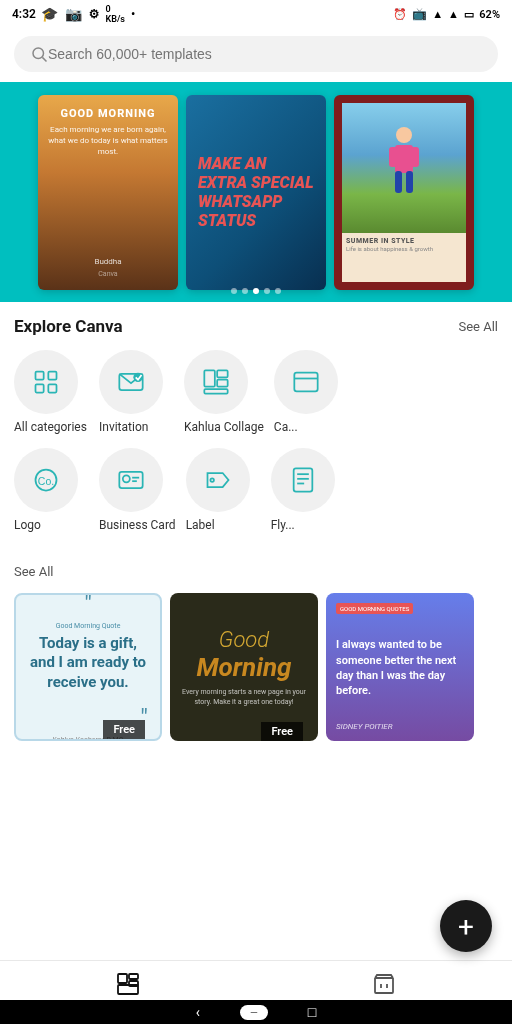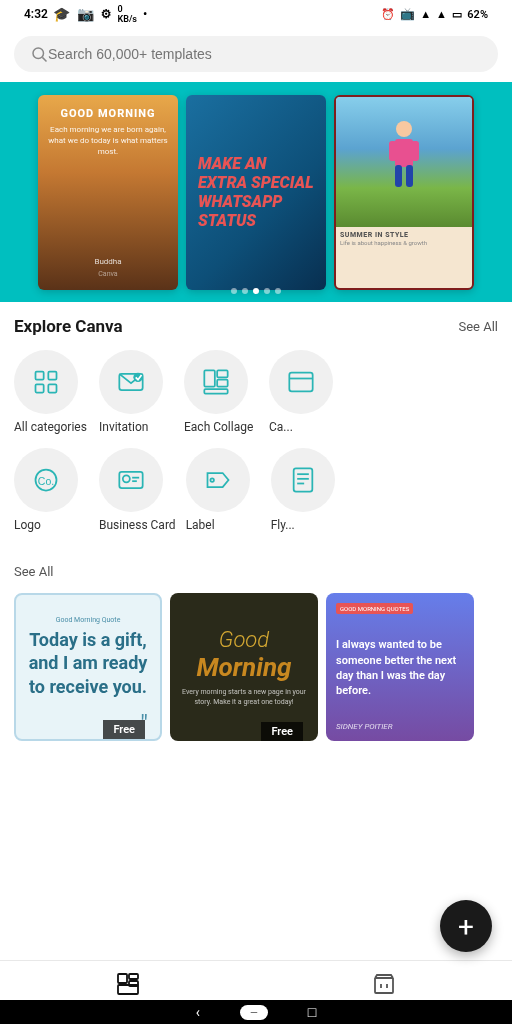--- a/index.html
+++ b/index.html
@@ -6,21 +6,21 @@
     * { margin: 0; padding: 0; box-sizing: border-box; }
     body { width: 512px; min-height: 1024px; font-family: 'Roboto', Arial, sans-serif; background: #fff; overflow-x: hidden; }
 
     
     .status-bar {
       background: #fff;
       height: 28px;
       display: flex;
       align-items: center;
       justify-content: space-between;
-      padding: 0 24px;
+      padding: 0 12px;
       font-size: 12px;
       font-weight: 600;
     }
     .status-left { display: flex; align-items: center; gap: 6px; }
     .status-right { display: flex; align-items: center; gap: 5px; font-size: 11px; }
 
     
     .search-container {
       padding: 8px 14px 10px;
       background: #fff;
@@ -102,21 +102,21 @@
       font-style: italic;
       line-height: 1.2;
       text-align: left;
     }
     .banner-card-3 {
       width: 140px;
       height: 195px;
       background: #f5e6d0;
       display: flex;
       flex-direction: column;
-      border: 2px solid #7f1d1d;
+      border: 8px solid #7f1d1d;
       position: relative;
     }
     .banner-card-3 .person-img {
       width: 100%;
       height: 130px;
       background: linear-gradient(180deg, #87ceeb 0%, #5ba3d0 40%, #7ab648 70%, #5a8a30 100%);
       display: flex;
       align-items: center;
       justify-content: center;
     }
@@ -204,21 +204,21 @@
       display: flex;
       flex-direction: column;
       align-items: center;
       justify-content: center;
       padding: 12px;
       text-align: center;
       border: 2px solid #b8d8e8;
     }
     .gm-card-1 .quote-icon { font-size: 24px; color: #4a8fa8; margin-bottom: 4px; }
     .gm-card-1 .gm-title { font-size: 7px; color: #4a8fa8; margin-bottom: 4px; }
-    .gm-card-1 .main-quote { font-size: 18px; font-weight: 700; color: #2a6f88; line-height: 1.3; margin-bottom: 12px; }
+    .gm-card-1 .main-quote { font-size: 15px; font-weight: 700; color: #2a6f88; line-height: 1.3; margin-bottom: 12px; }
     .gm-card-1 .author { font-size: 7px; color: #888; }
     .gm-card-2 {
       background: #2a2a1a;
       display: flex;
       flex-direction: column;
       align-items: center;
       justify-content: center;
       padding: 12px;
       text-align: center;
     }
@@ -417,21 +417,21 @@
 
     <div class="category-item">
       <div class="category-icon">
         <svg viewBox="0 0 24 24" fill="none" stroke="#2ab5b5" stroke-width="1.5">
           <rect x="2" y="2" width="9" height="14" rx="1"></rect>
           <rect x="13" y="2" width="9" height="6" rx="1"></rect>
           <rect x="13" y="10" width="9" height="6" rx="1"></rect>
           <rect x="2" y="18" width="20" height="4" rx="1"></rect>
         </svg>
       </div>
-      <span class="category-label">Each Collage</span>
+      <span class="category-label">Kahlua Collage</span>
     </div>
 
     <div class="category-item">
       <div class="category-icon">
         <svg viewBox="0 0 24 24" fill="none" stroke="#2ab5b5" stroke-width="1.5">
           <rect x="2" y="4" width="20" height="16" rx="2"></rect>
           <line x1="2" y1="9" x2="22" y2="9"></line>
         </svg>
       </div>
       <span class="category-label">Ca...</span>

